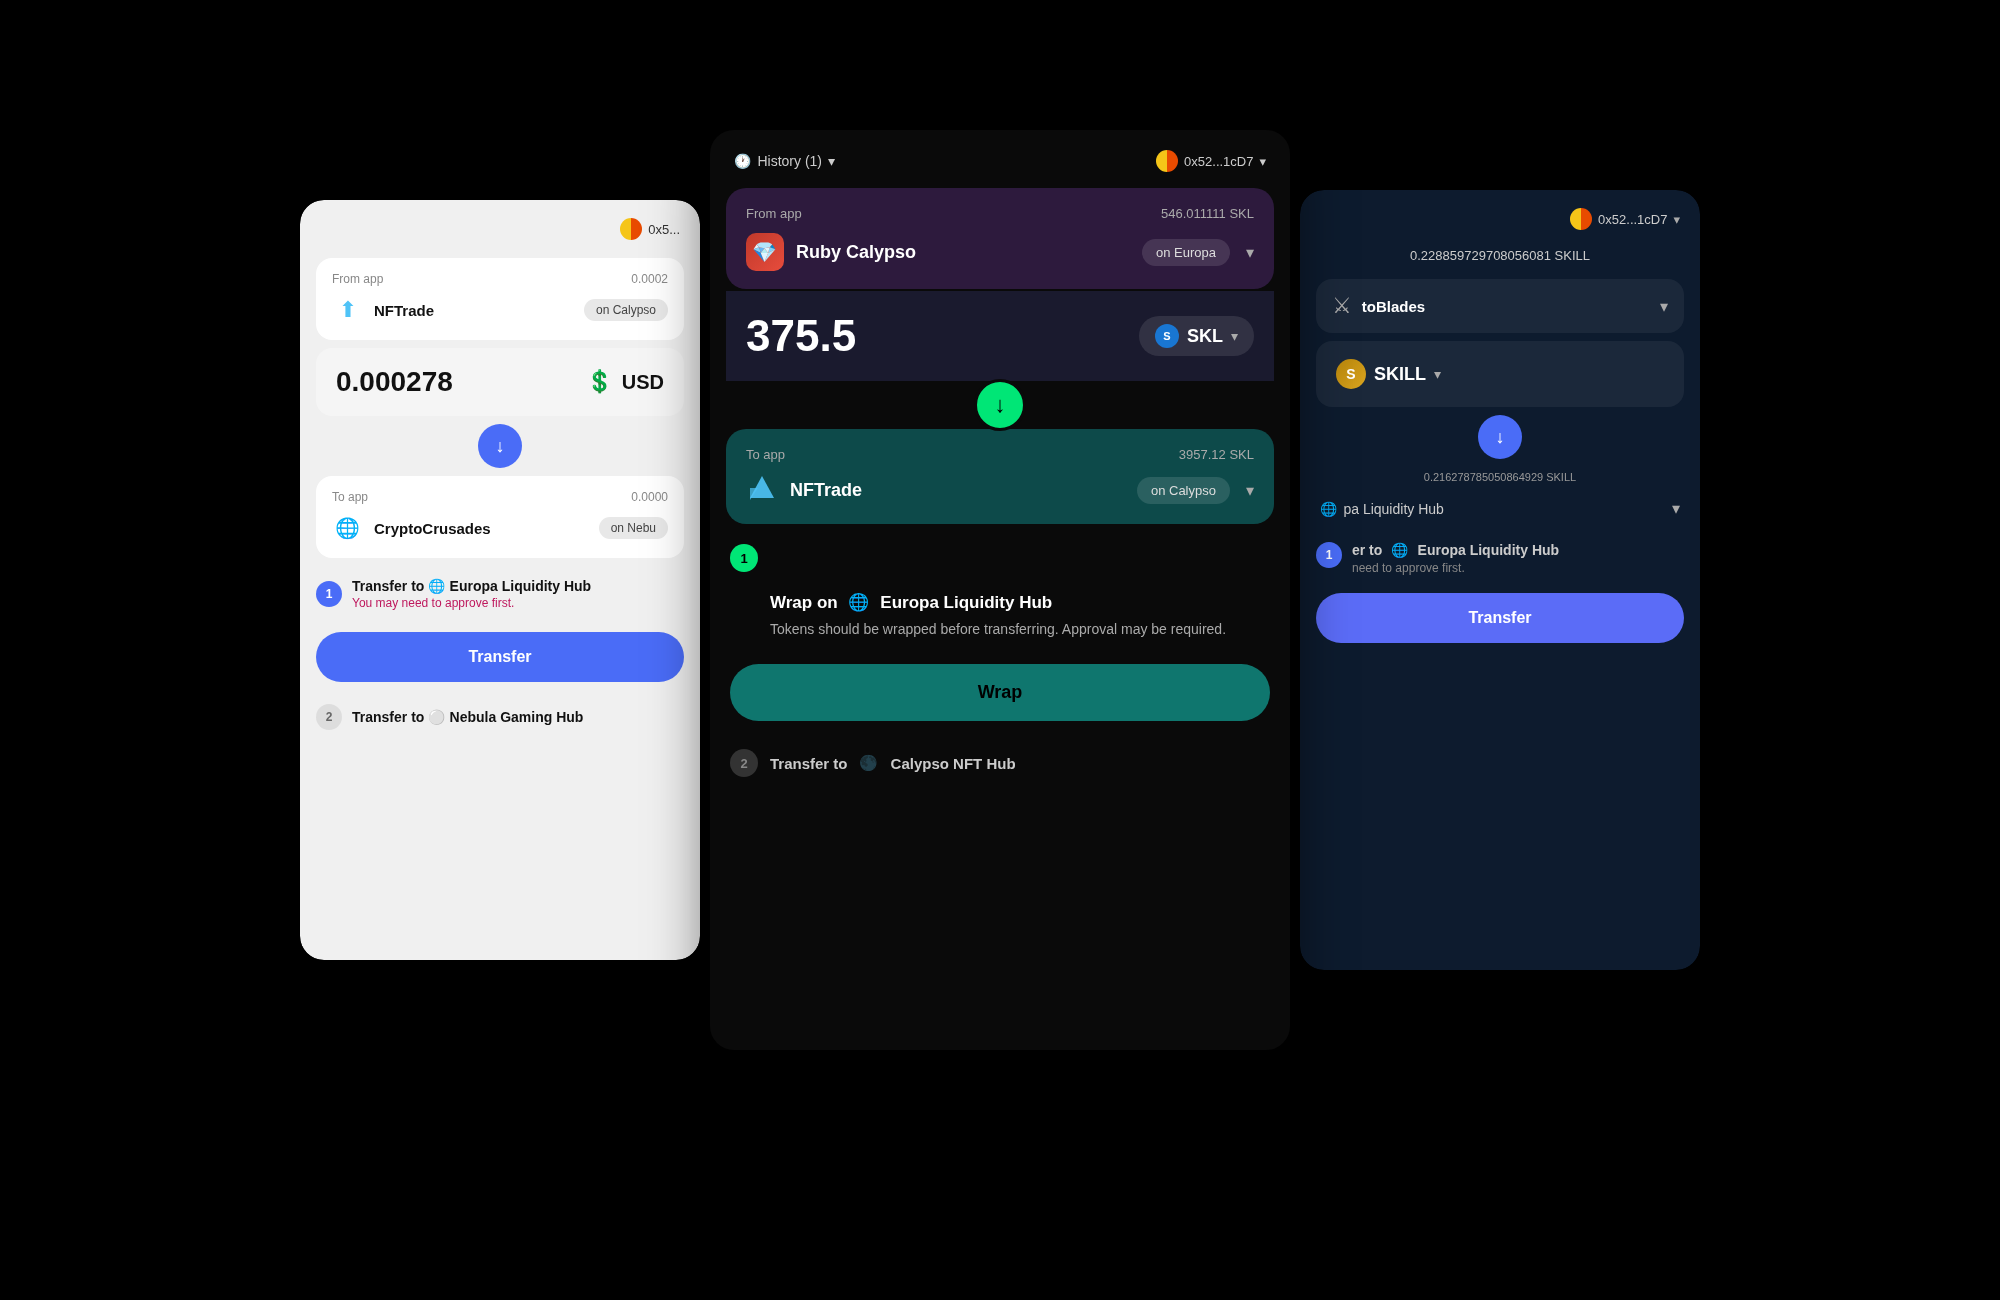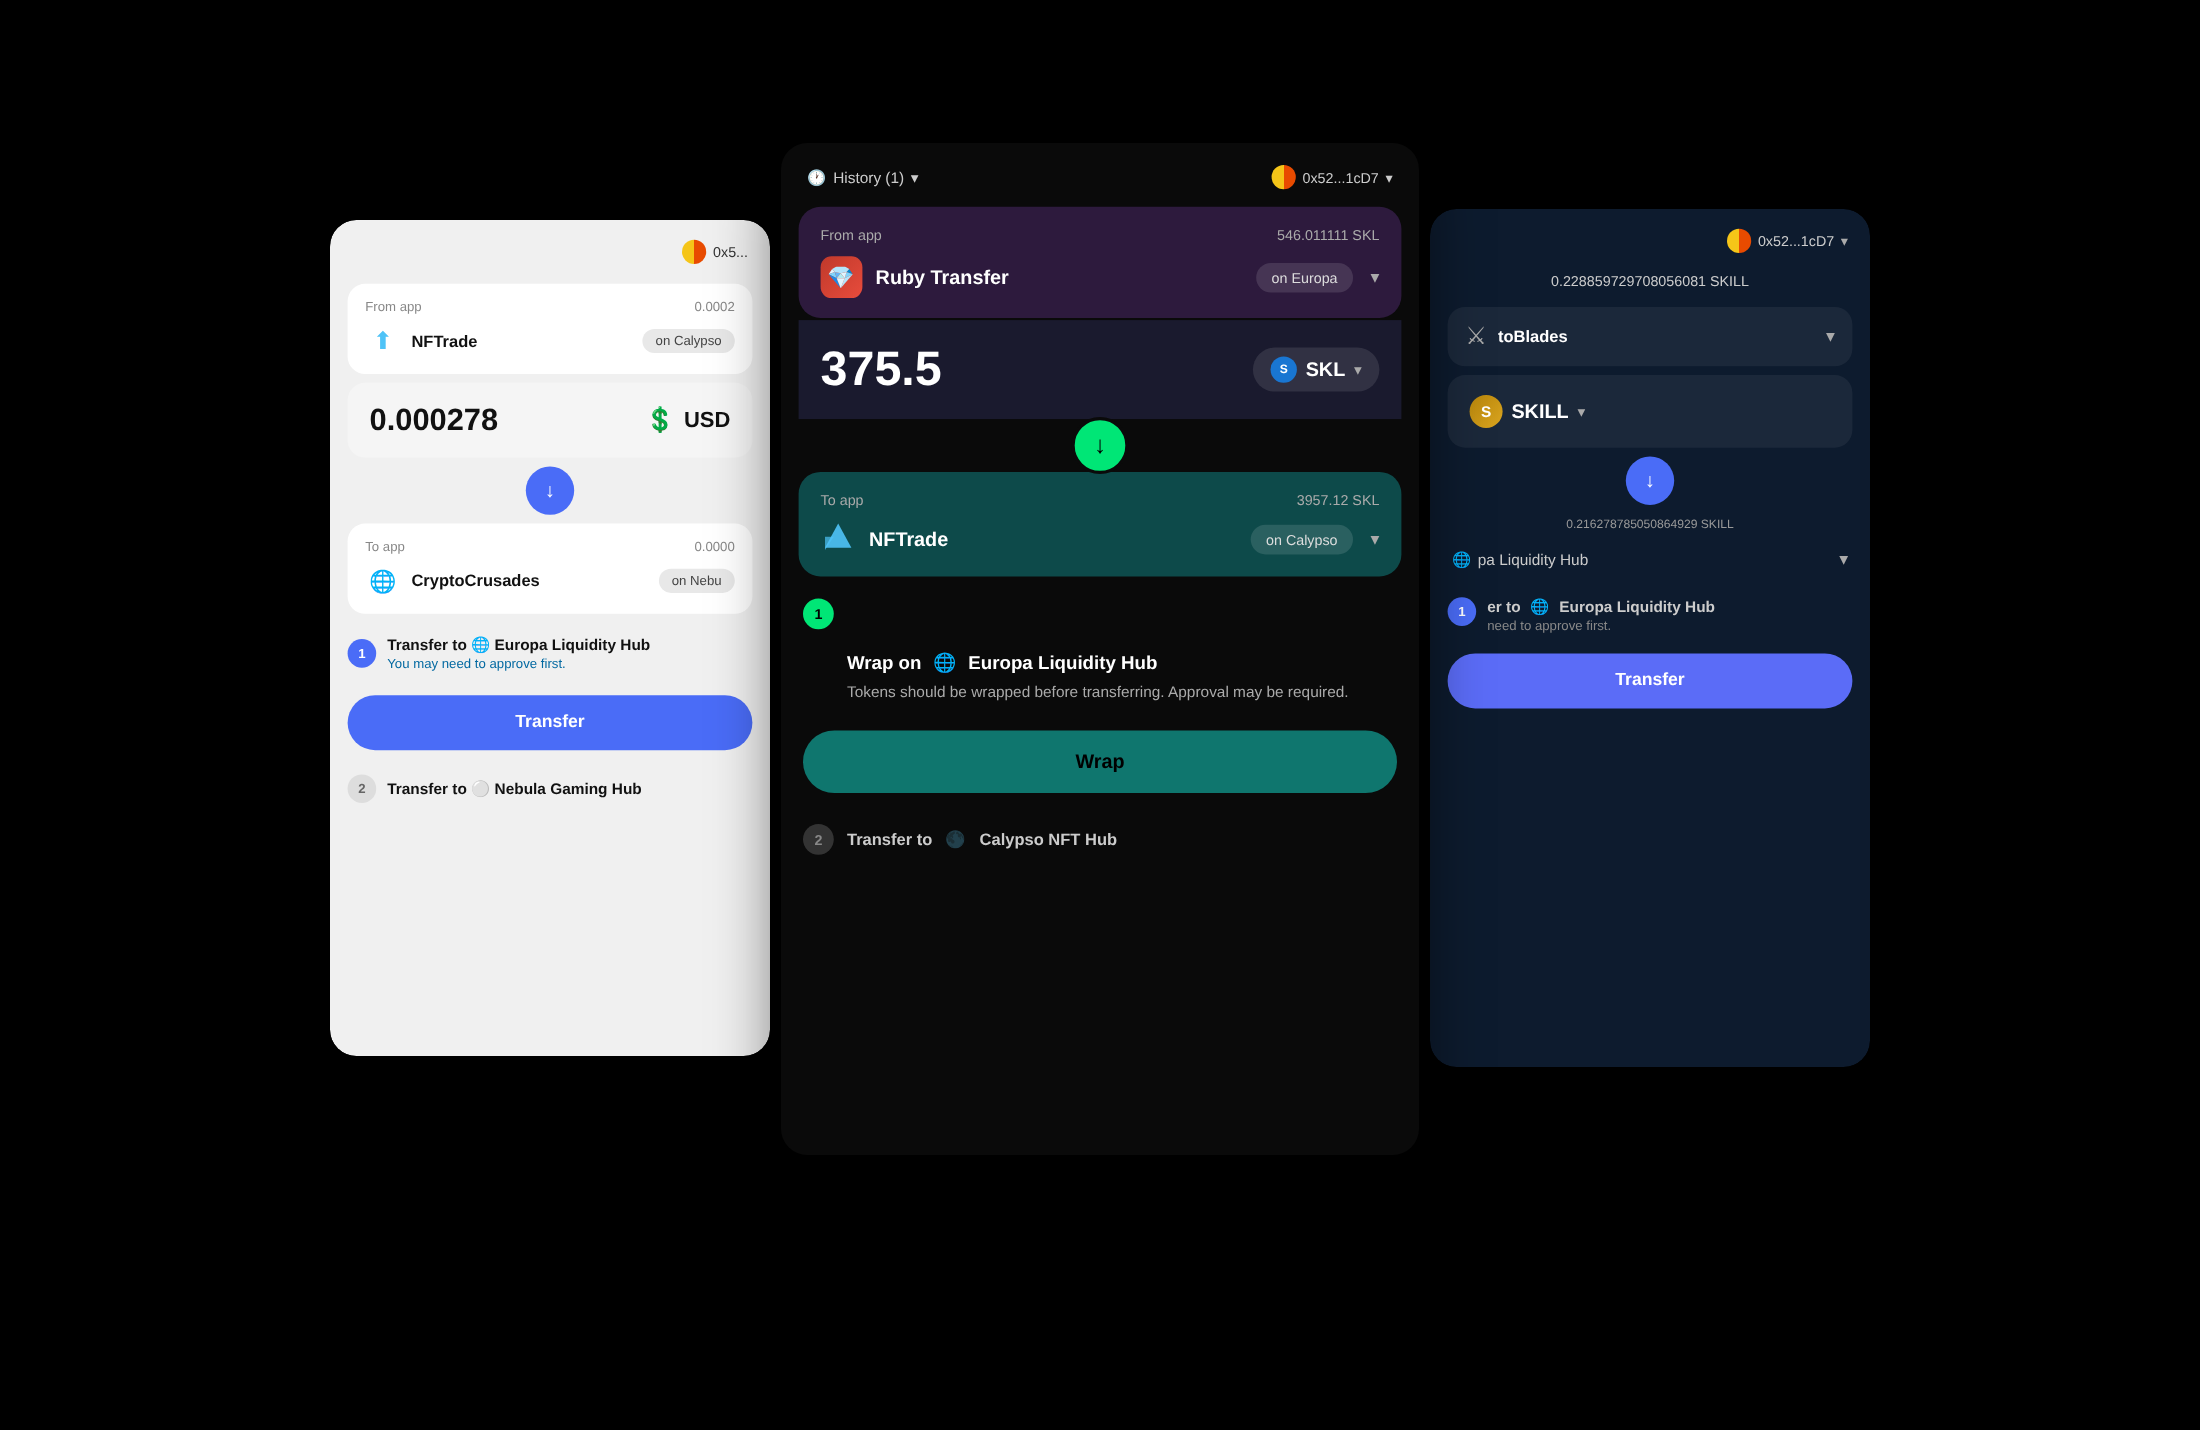--- a/index.html
+++ b/index.html
@@ -216,21 +216,21 @@
     }
 
     .step-text {
       font-size: 14px;
       font-weight: 600;
       color: #111;
     }
 
     .step-sub {
       font-size: 12px;
-      color: #0369a1;
+      color: #be185d;
       margin-top: 2px;
     }
 
     .transfer-btn-left {
       margin: 10px 16px;
       background: #4a6cf7;
       color: #fff;
       border: none;
       border-radius: 50px;
       padding: 16px;
@@ -706,21 +706,21 @@
     </div>
 
     
     <div class="from-box">
       <div class="box-label-row">
         <span>From app</span>
         <span>546.011111 SKL</span>
       </div>
       <div class="box-app-row">
         <div class="ruby-icon">💎</div>
-        <span class="box-app-name">Ruby Transfer</span>
+        <span class="box-app-name">Ruby Calypso</span>
         <span class="chain-badge-dark">on Europa</span>
         <span class="chevron-icon">▾</span>
       </div>
     </div>
 
     
     <div style="background:#1a1a2e; margin: 0 16px; padding: 20px 20px; display:flex; align-items:center; justify-content:space-between;">
       <span style="font-size:44px; font-weight:700; color:#fff;">375.5</span>
       <div style="display:flex;align-items:center;gap:8px;background:rgba(255,255,255,0.1);border-radius:20px;padding:8px 16px;">
         <div style="width:24px;height:24px;border-radius:50%;background:#1976d2;display:flex;align-items:center;justify-content:center;font-size:11px;color:#fff;font-weight:700;">S</div>

